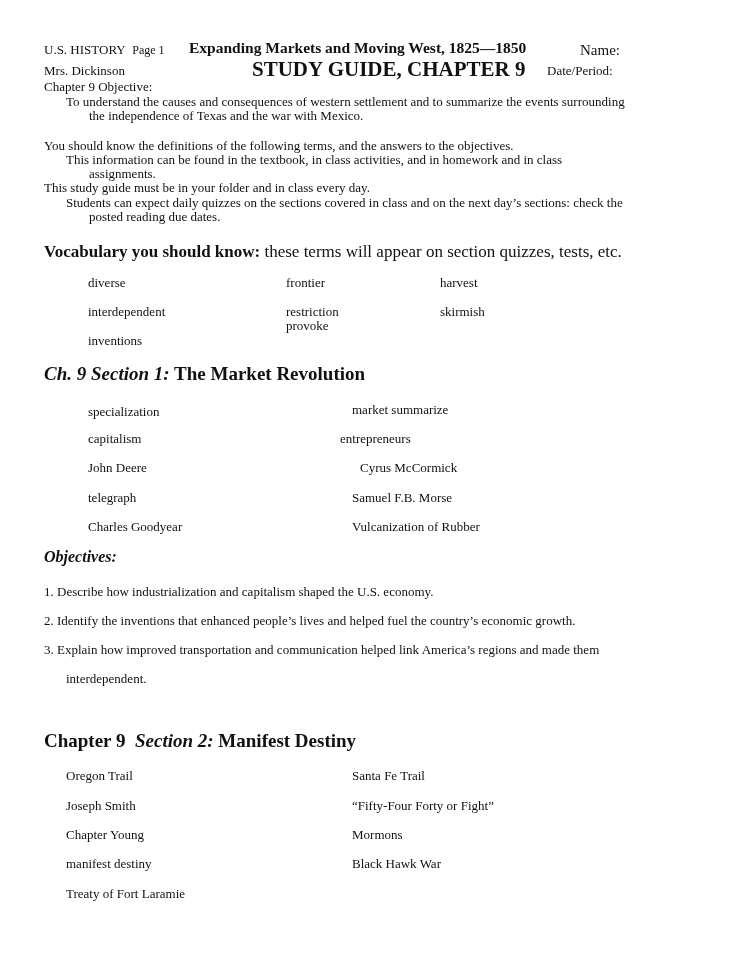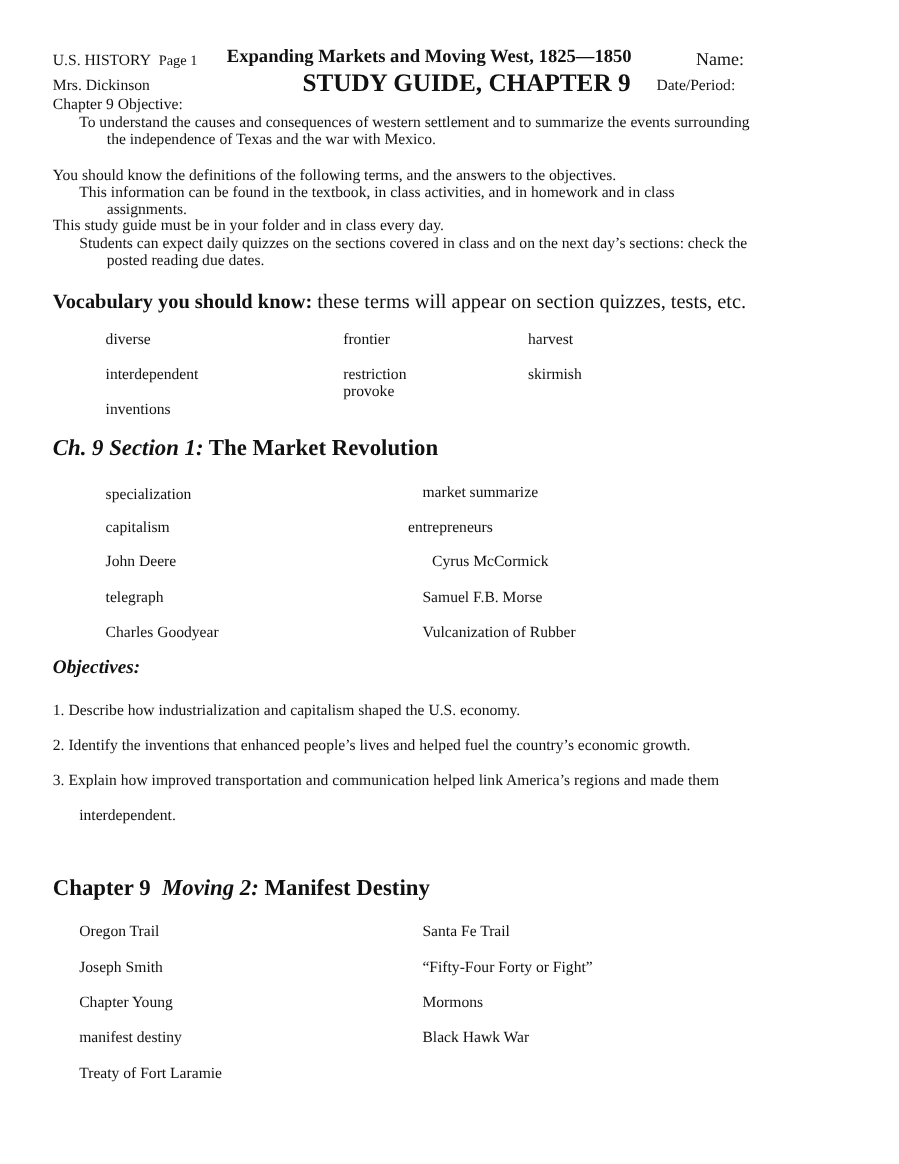--- a/index.html
+++ b/index.html
@@ -71,21 +71,21 @@
 <div class="abs term" style="left:352px;top:519px;">Vulcanization of Rubber</div>
 
 <div class="abs b i" style="left:44px;top:548px;font-size:16px;">Objectives:</div>
 
 <div class="abs" style="left:44px;top:584px;font-size:13px;">1. Describe how industrialization and capitalism shaped the U.S. economy.</div>
 <div class="abs" style="left:44px;top:613px;font-size:13px;">2. Identify the inventions that enhanced people’s lives and helped fuel the country’s economic growth.</div>
 <div class="abs" style="left:44px;top:642px;font-size:13px;">3. Explain how improved transportation and communication helped link America’s regions and made them</div>
 <div class="abs" style="left:66px;top:671px;font-size:13px;">interdependent.</div>
 
 <div class="abs h1sec" style="left:44px;top:730px;">
-  <span>Chapter 9 </span>&nbsp;<span class="i">Moving 2:</span><span> Manifest Destiny</span>
+  <span>Chapter 9 </span>&nbsp;<span class="i">Section 2:</span><span> Manifest Destiny</span>
 </div>
 
 <div class="abs term" style="left:66px;top:768px;">Oregon Trail</div>
 <div class="abs term" style="left:352px;top:768px;">Santa Fe Trail</div>
 <div class="abs term" style="left:66px;top:798px;">Joseph Smith</div>
 <div class="abs term" style="left:352px;top:798px;">“Fifty-Four Forty or Fight”</div>
 <div class="abs term" style="left:66px;top:827px;">Chapter Young</div>
 <div class="abs term" style="left:352px;top:827px;">Mormons</div>
 <div class="abs term" style="left:66px;top:856px;">manifest destiny</div>
 <div class="abs term" style="left:352px;top:856px;">Black Hawk War</div>

